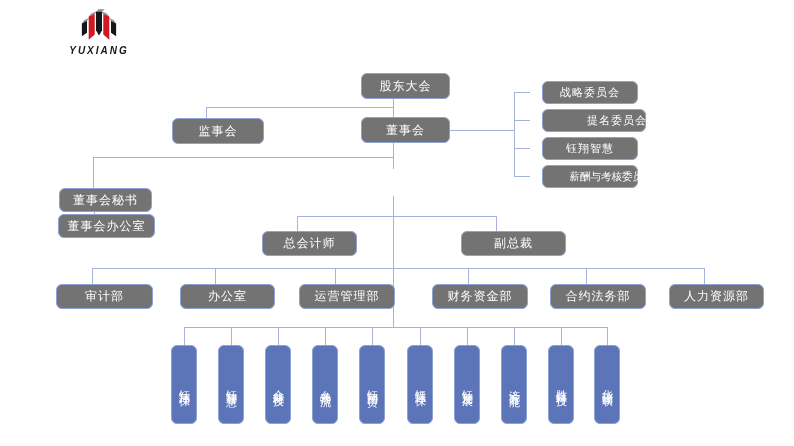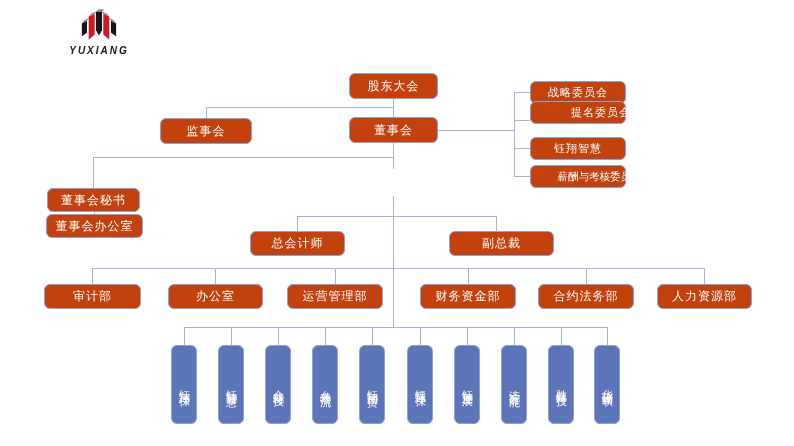--- a/index.html
+++ b/index.html
@@ -11,24 +11,25 @@
   .logo{position:absolute;left:44px;top:8px;width:110px;text-align:center;}
   .logo svg{display:block;margin:0 auto;}
   .logo-en{font-style:italic;font-weight:bold;font-size:10px;letter-spacing:2px;color:#17181c;margin-top:1px;}
   .logo-cn{font-weight:bold;font-size:13px;letter-spacing:3px;color:#000;margin-top:2px;}
   
   .lh{position:absolute;height:1px;background:#a6b2da;}
   .lv{position:absolute;width:1px;background:#a6b2da;}
   
   .node{
     position:absolute;box-sizing:border-box;
-    background:#c2410c;border:1px solid #8ca1d4;border-radius:6px;
+    background:#737373;border:1px solid #8ca1d4;border-radius:6px;
     color:#fff;font-size:12px;letter-spacing:1px;
     display:flex;align-items:center;justify-content:center;
     white-space:nowrap;
+    margin-left:12px;
   }
   .node.small{font-size:11px;}
   .node.xs{font-size:10.5px;letter-spacing:0;padding-left:43px;}
   .subnode{
     position:absolute;top:345px;width:26px;height:79px;box-sizing:border-box;
     background:#5c74b8;border:1px solid #8ca1d4;border-radius:6px;
     color:#fff;font-size:11px;letter-spacing:2px;
     writing-mode:vertical-rl;text-orientation:upright;
     display:flex;align-items:center;justify-content:center;
   }
@@ -92,21 +93,21 @@
   <div class="lv" style="left:420px;top:327px;height:18px;"></div>
   <div class="lv" style="left:467px;top:327px;height:18px;"></div>
   <div class="lv" style="left:514px;top:327px;height:18px;"></div>
   <div class="lv" style="left:561px;top:327px;height:18px;"></div>
   <div class="lv" style="left:607px;top:327px;height:18px;"></div>
 
   <div class="node" style="left:349px;top:73px;width:89px;height:26px;">股东大会</div>
   <div class="node" style="left:349px;top:117px;width:89px;height:26px;">董事会</div>
   <div class="node" style="left:160px;top:118px;width:92px;height:26px;">监事会</div>
   <div class="node small" style="left:530px;top:81px;width:96px;height:23px;">战略委员会</div>
-  <div class="node small" style="left:530px;top:101px;width:96px;height:23px;padding-left:46px;">提名委员会</div>
+  <div class="node small" style="left:530px;top:109px;width:104px;height:23px;padding-left:46px;">提名委员会</div>
   <div class="node small" style="left:530px;top:137px;width:96px;height:23px;">钰翔智慧</div>
   <div class="node xs" style="left:530px;top:165px;width:96px;height:23px;">薪酬与考核委员会</div>
   <div class="node" style="left:47px;top:188px;width:93px;height:24px;">董事会秘书</div>
   <div class="node" style="left:46px;top:214px;width:97px;height:24px;">董事会办公室</div>
   <div class="node" style="left:250px;top:231px;width:95px;height:25px;">总会计师</div>
   <div class="node" style="left:449px;top:231px;width:105px;height:25px;text-align:right;">副总裁</div>
   <div class="node" style="left:44px;top:284px;width:97px;height:25px;">审计部</div>
   <div class="node" style="left:168px;top:284px;width:95px;height:25px;">办公室</div>
   <div class="node" style="left:287px;top:284px;width:96px;height:25px;">运营管理部</div>
   <div class="node" style="left:420px;top:284px;width:96px;height:25px;">财务资金部</div>

